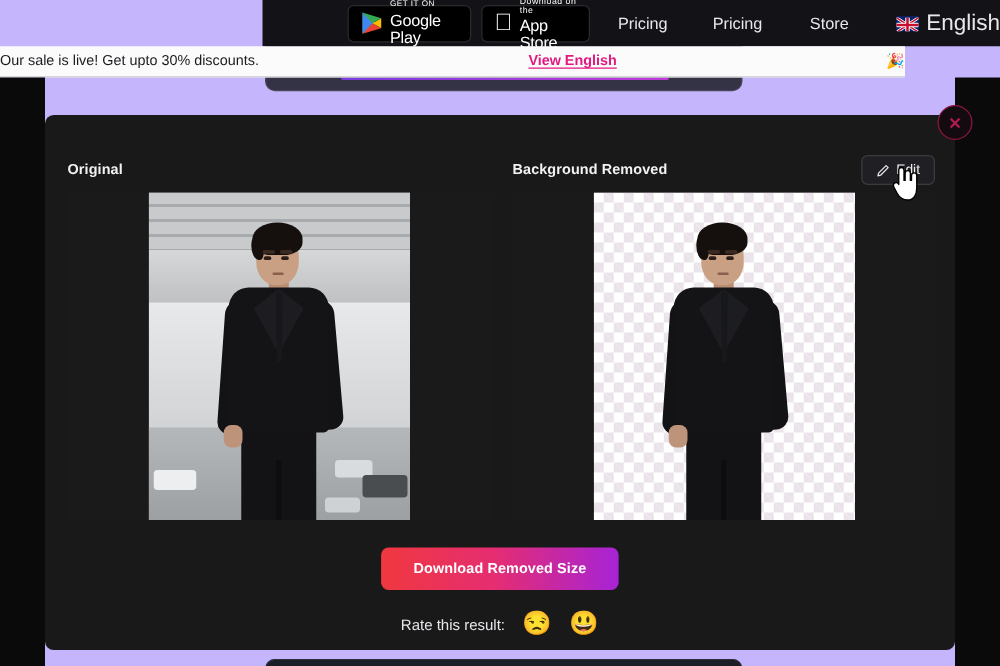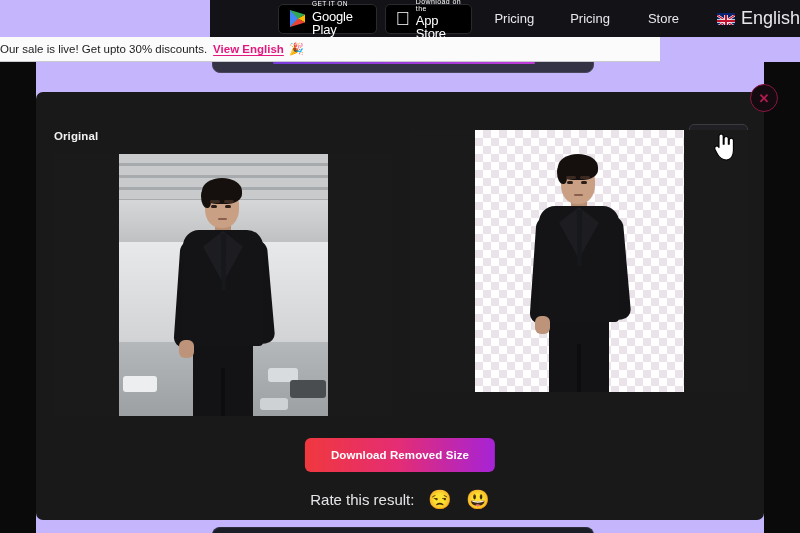--- a/index.html
+++ b/index.html
@@ -40,23 +40,23 @@
     margin-left: 38px; display: flex; align-items: center; gap: 6px; cursor: pointer;
   }
   .flag {
     width: 18px; height: 12px; position: relative; overflow: hidden;
     background: #0a2472; border-radius: 1px; flex: none;
   }
   .lang-label { font-size: 18px; color: #e8e8ec; }
 
   
   .promo {
-    position: absolute; left: 0; top: 37px; width: 660px; height: 25px;
+    position: absolute; left: 0; top: 37px; width: 724px; height: 25px;
     background: #fbfbfb; border-bottom: 1px solid #c9c9cf;
-    display: flex; align-items: center; justify-content: flex-start; gap: 6px;
+    display: flex; align-items: center; justify-content: space-between; gap: 6px;
     font-size: 11.5px; color: #1b1b1f;
   }
   .promo-link {
     color: #e3187f; font-weight: bold; text-decoration: underline;
     text-underline-offset: 2px; cursor: pointer;
   }
   .promo-emoji { font-size: 12px; }
 
   
   .upload-ghost {
@@ -222,21 +222,21 @@
     background: linear-gradient(90deg,#f0383f 0%,#e52d72 48%,#a623d6 100%);
     color: #fff; font-size: 11.5px; font-weight: bold; letter-spacing: .1px;
     cursor: pointer; border: none; white-space: nowrap;
   }
 
   
   .rating {
     position: absolute; left: 50%; transform: translateX(-50%); top: 398px;
     display: flex; align-items: center; gap: 14px;
   }
-  .rating-label { font-size: 15px; color: #e6e6ea; }
+  .rating-label { font-size: 12px; color: #e6e6ea; }
   .emoji { font-size: 19px; line-height: 1; cursor: pointer; }
 
   
   .below-strip {
     position: absolute; left: 212px; top: 527px; width: 382px; height: 10px;
     background: #1b1d27; border-radius: 8px 8px 0 0; border: 1px solid #2c2e3a;
     border-bottom: none;
   }
   .page-side {
     position: absolute; top: 62px; width: 36px; height: 471px; background: #0a0a0a;
@@ -352,20 +352,21 @@
                 <div class="m-brow r"></div>
               <div class="m-eye l"></div>
                 <div class="m-eye r"></div>
               <div class="m-mouth"></div>
             </div>
           </div>
         </div>
       </div>
 
       <div class="panel right">
+        <div class="panel-title">Background Removed</div>
 
         <div class="edit-btn">
           <span class="pencil">
             <svg class="pencil" viewBox="0 0 12 12">
               <path d="M1.5 10.5 L2 8.2 L8.6 1.6 L10.4 3.4 L3.8 10 Z" fill="none" stroke="#e8e8ec" stroke-width="1.1" stroke-linejoin="round"></path>
             </svg>
           </span>
           <span class="edit-label">Edit</span>
         </div>
 

